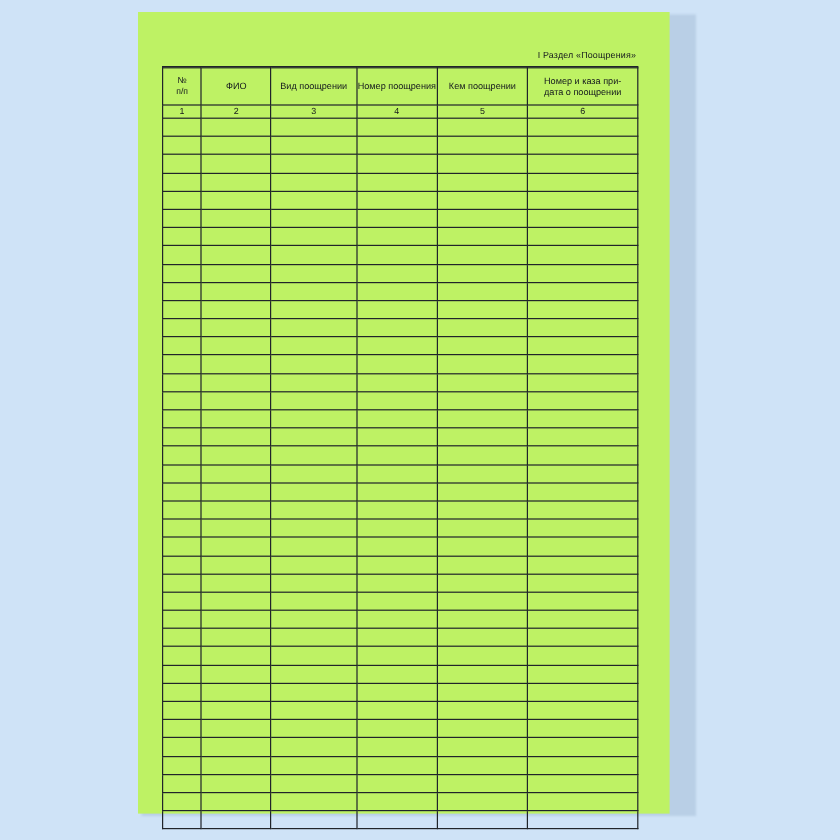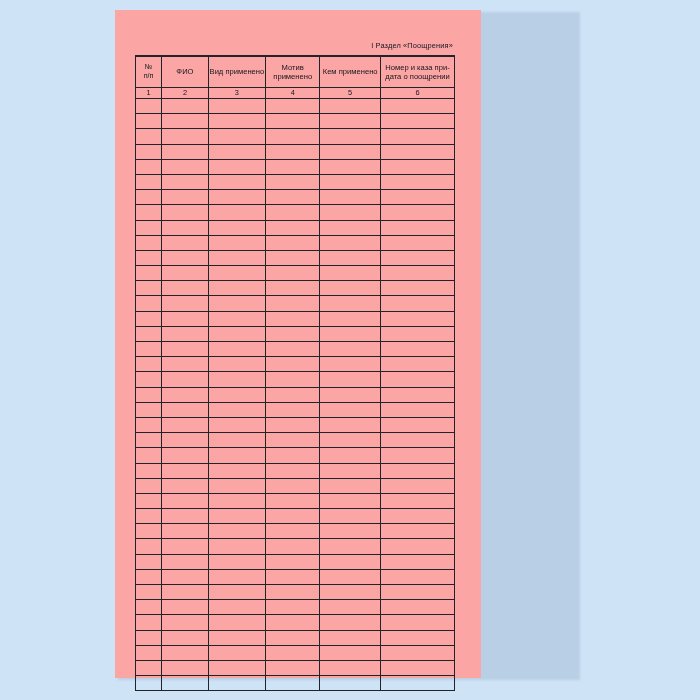--- a/index.html
+++ b/index.html
@@ -24,23 +24,23 @@
     top: 12px;
     width: 462px;
     height: 668px;
     background: #b9cfe6;
     filter: blur(1px);
   }
   .page {
     position: absolute;
     left: 115px;
     top: 10px;
-    width: 366px;
+    width: 443px;
     height: 668px;
-    background: #fca5a5;
+    background: #bef264;
     box-sizing: border-box;
     padding: 30px 26px 10px 20px;
   }
   .doc-header {
     text-align: right;
     font-size: 7.4px;
     color: #14181d;
     letter-spacing: .15px;
     padding-right: 2px;
     margin-bottom: 4px;
@@ -110,23 +110,23 @@
           <col class="col5">
           <col class="col6">
       </colgroup>
       <thead>
         <tr>
           <th class="num-head">
             <span>№</span><br>
             <span>п/п</span>
           </th>
           <th>ФИО</th>
-          <th>Вид применено</th>
-          <th>Мотив применено</th>
-          <th>Кем применено</th>
+          <th>Вид поощрении</th>
+          <th>Номер поощрения</th>
+          <th>Кем поощрении</th>
           <th>
             <span>Номер и каза при-</span><br>
             <span>дата о поощрении</span>
           </th>
         </tr>
         <tr class="numbers">
           <td>1</td>
           <td>2</td>
           <td>3</td>
           <td>4</td>

